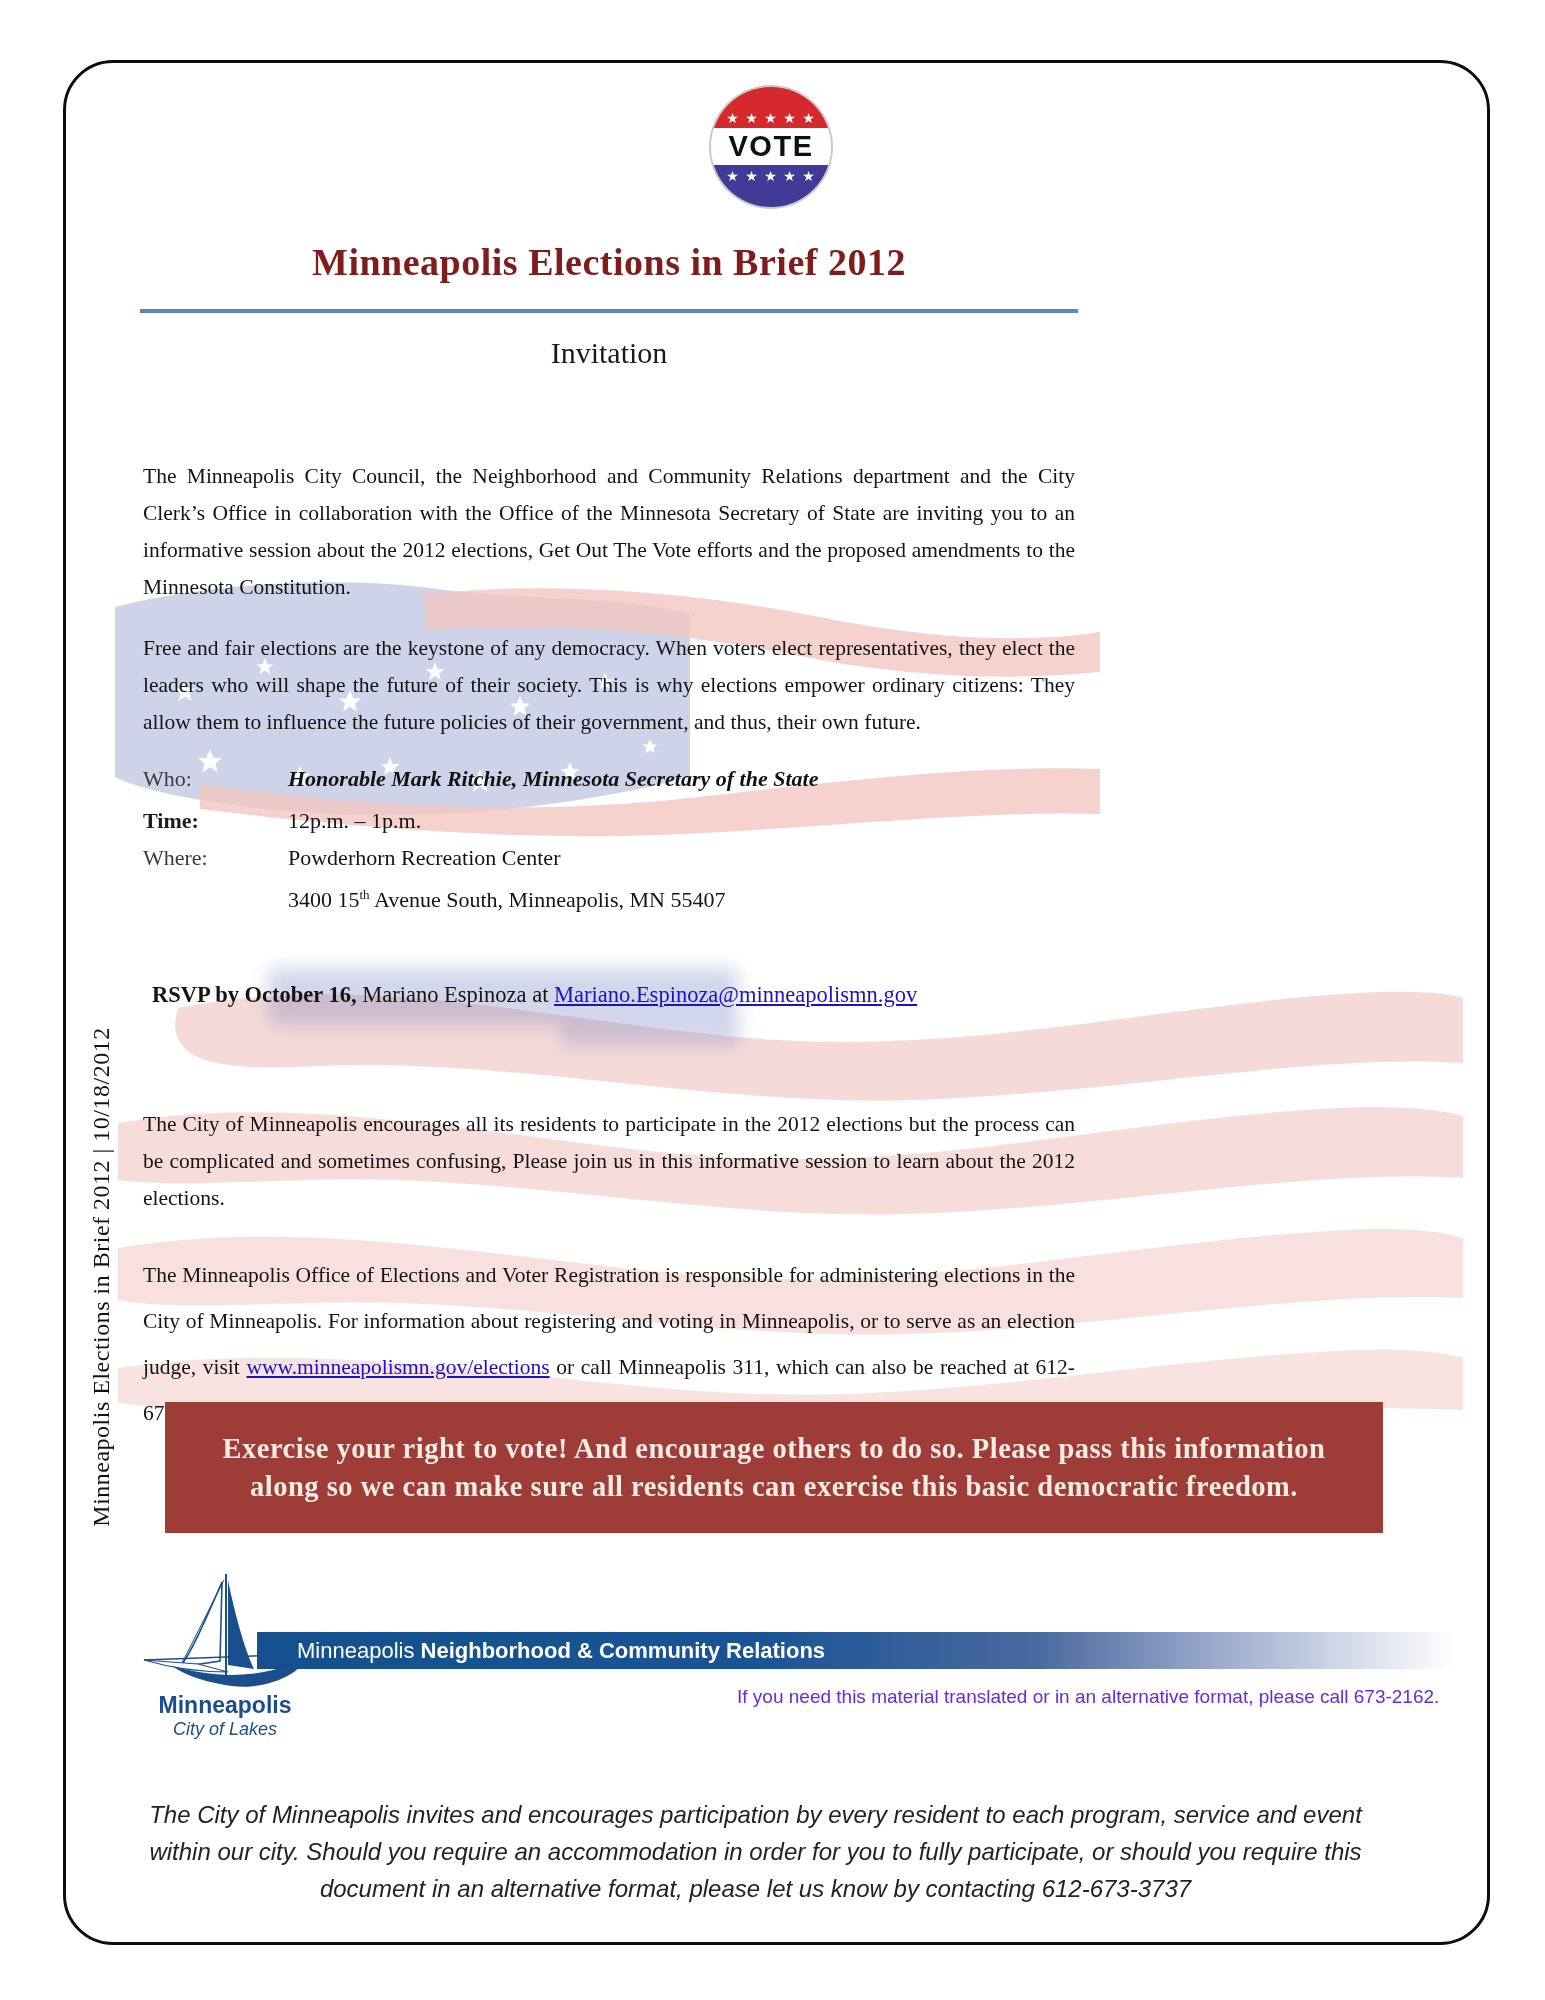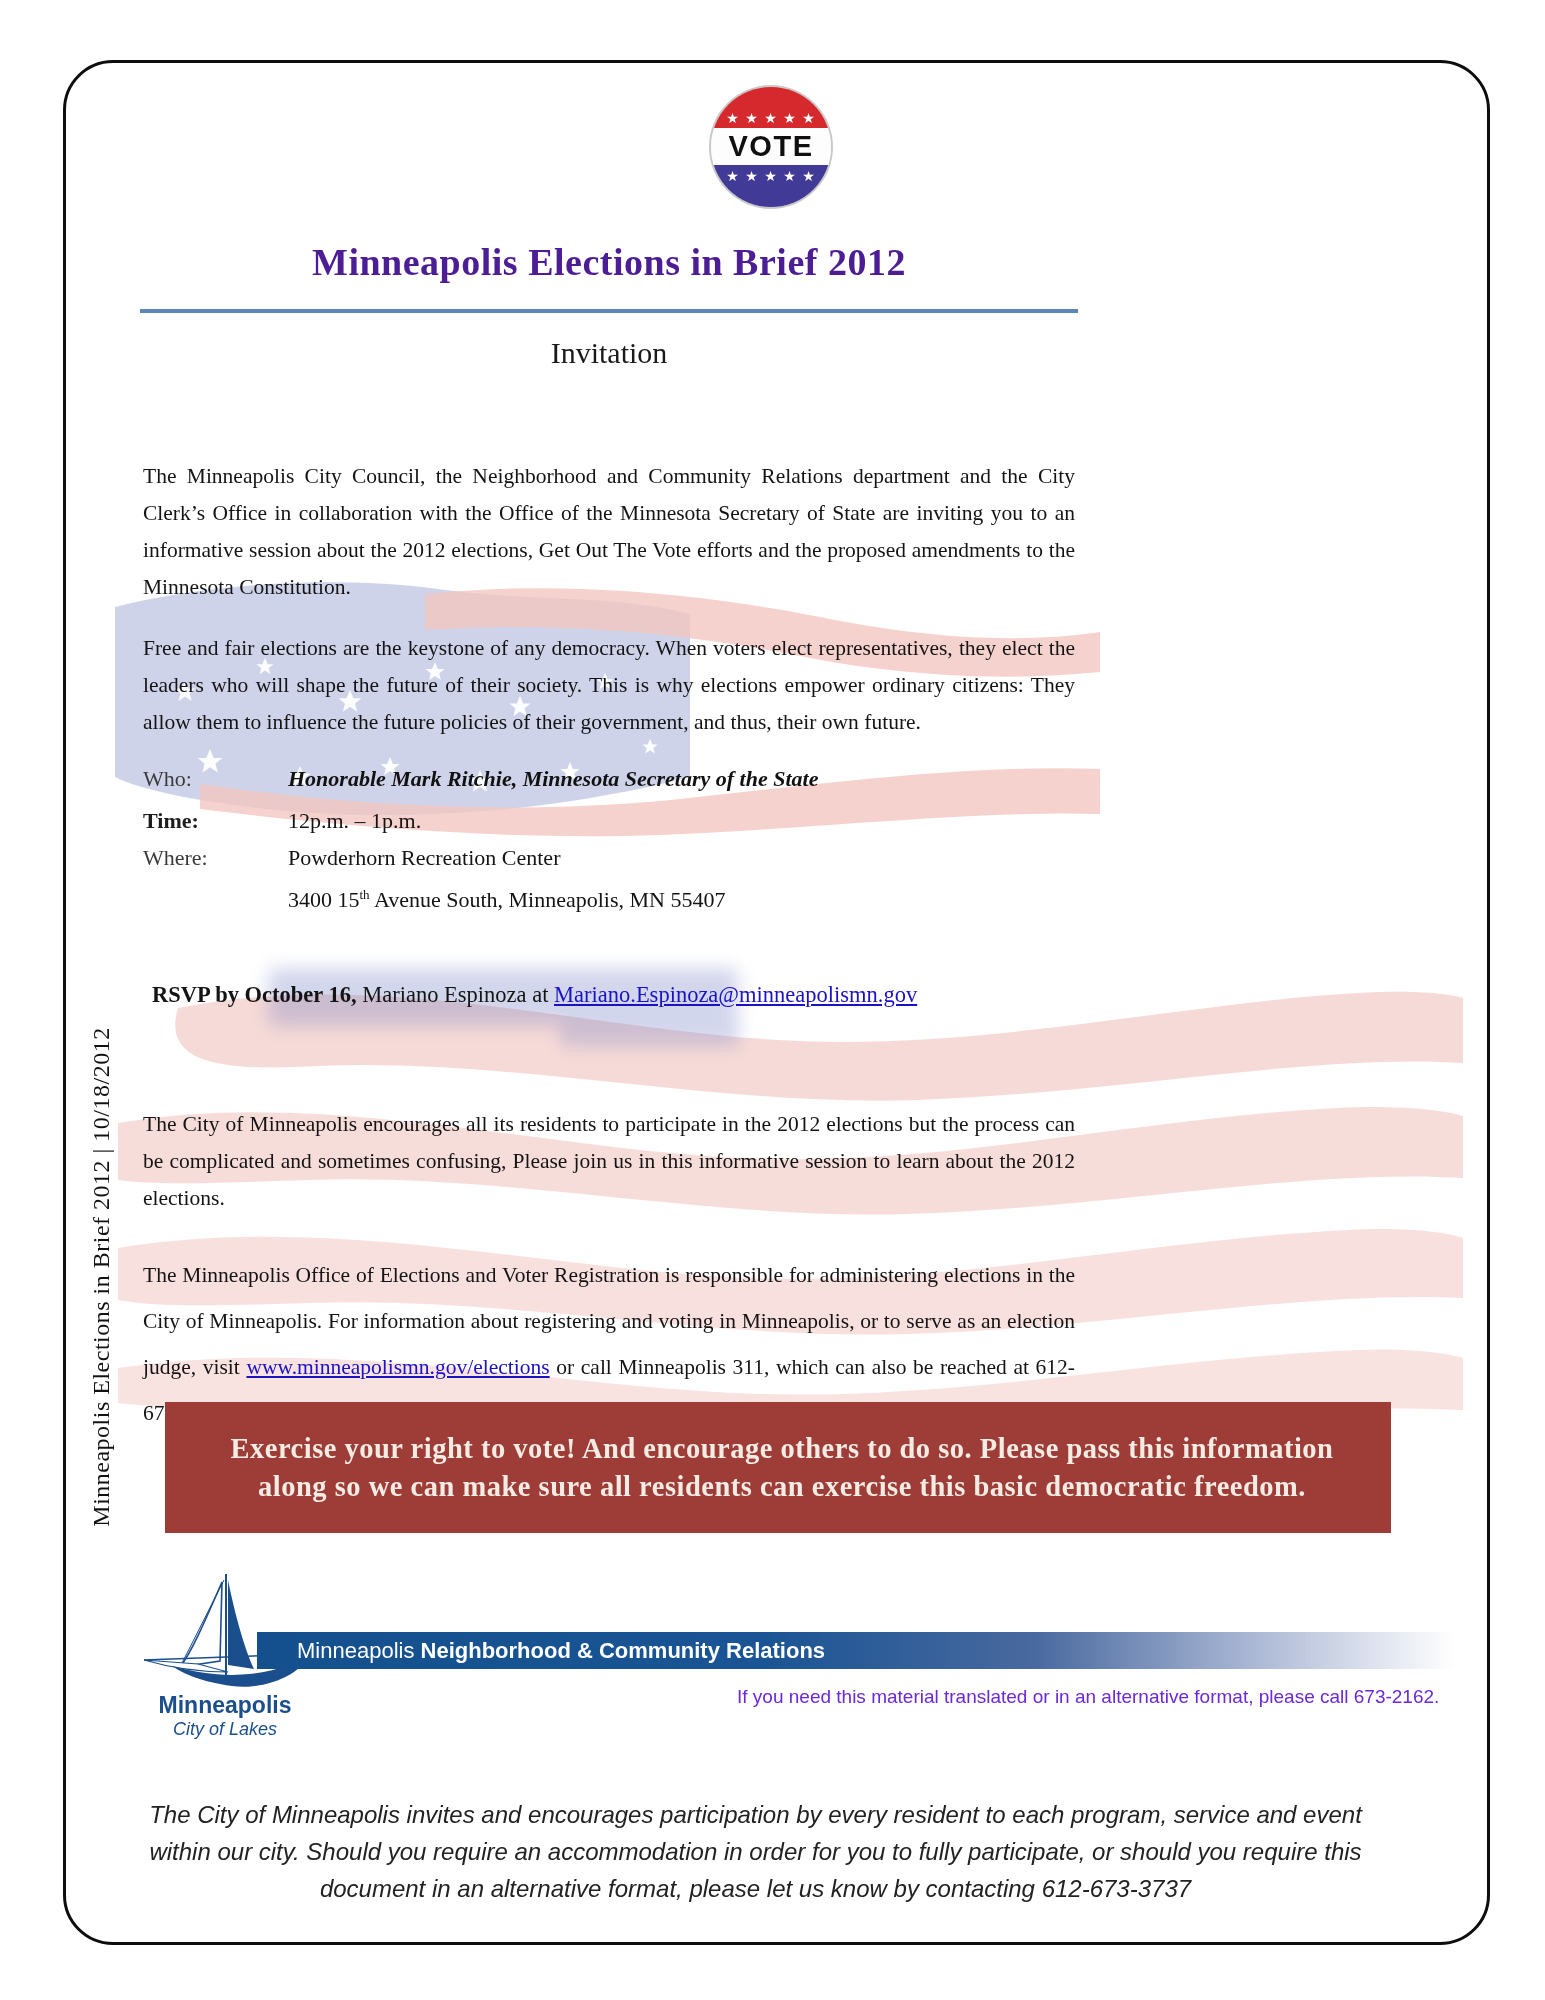--- a/index.html
+++ b/index.html
@@ -25,21 +25,21 @@
   .band-blue{height:42px;background:#413a97;display:flex;align-items:flex-start;justify-content:center;}
   .badge-stars{color:#ffffff;font-size:14px;letter-spacing:1px;line-height:15px;
         font-family:"DejaVu Sans",sans-serif;white-space:nowrap;}
   .band-red .badge-stars{padding-bottom:2px;}
   .band-blue .badge-stars{padding-top:4px;}
   .vote-text{font-family:"Liberation Sans",sans-serif;font-weight:bold;font-size:29px;
         letter-spacing:1.5px;color:#101010;}
 
   
   .doc-title{position:absolute;left:143px;top:240px;width:932px;text-align:center;
-        font-size:38px;font-weight:bold;color:#4c1d95;letter-spacing:.5px;}
+        font-size:38px;font-weight:bold;color:#7f1d1d;letter-spacing:.5px;}
   .title-rule{position:absolute;left:140px;top:309px;width:938px;height:4px;background:#5d87b8;}
   .invitation{position:absolute;left:143px;top:336px;width:932px;text-align:center;
         font-size:30px;color:#1a1a1a;}
 
   
   .para{position:absolute;left:143px;width:932px;font-size:21.5px;line-height:37px;
         text-align:justify;color:#141414;margin-top:24px;}
   .p1{top:434px;} .p2{top:606px;} .p3{top:1082px;}
   .p4{top:1228px;line-height:46px;}
 
@@ -53,21 +53,21 @@
   .event-label.bold{font-weight:bold;color:#1c1c1c;}
   .who-value{font-weight:bold;font-style:italic;color:#111;}
   sup.ord{font-size:13px;}
 
   
   .rsvp{position:absolute;left:152px;top:982px;font-size:22.5px;}
   .rsvp .lead{font-weight:bold;font-family:Liberation Serif, serif;}
 
   
   .banner{position:absolute;left:165px;top:1402px;width:1218px;height:131px;background:#9e3c38;
-        display:flex;align-items:center;justify-content:center;padding-left:8px;}
+        display:flex;align-items:center;justify-content:center;}
   .banner-text{width:1110px;text-align:center;font-size:28.5px;font-weight:bold;
         line-height:38px;letter-spacing:.5px;color:#f3ece4;}
 
   
   .boat-svg{position:absolute;left:138px;top:1568px;}
   .logo-name{position:absolute;left:118px;top:1692px;width:214px;text-align:center;
         font-family:"Liberation Sans",sans-serif;font-weight:bold;font-size:23px;color:#1b4e8c;}
   .logo-tagline{position:absolute;left:118px;top:1719px;width:214px;text-align:center;
         font-family:"Liberation Sans",sans-serif;font-style:italic;font-size:18px;color:#1b4e8c;}
   .footer-bar{position:absolute;left:257px;top:1632px;width:1198px;height:37px;box-sizing:border-box;

